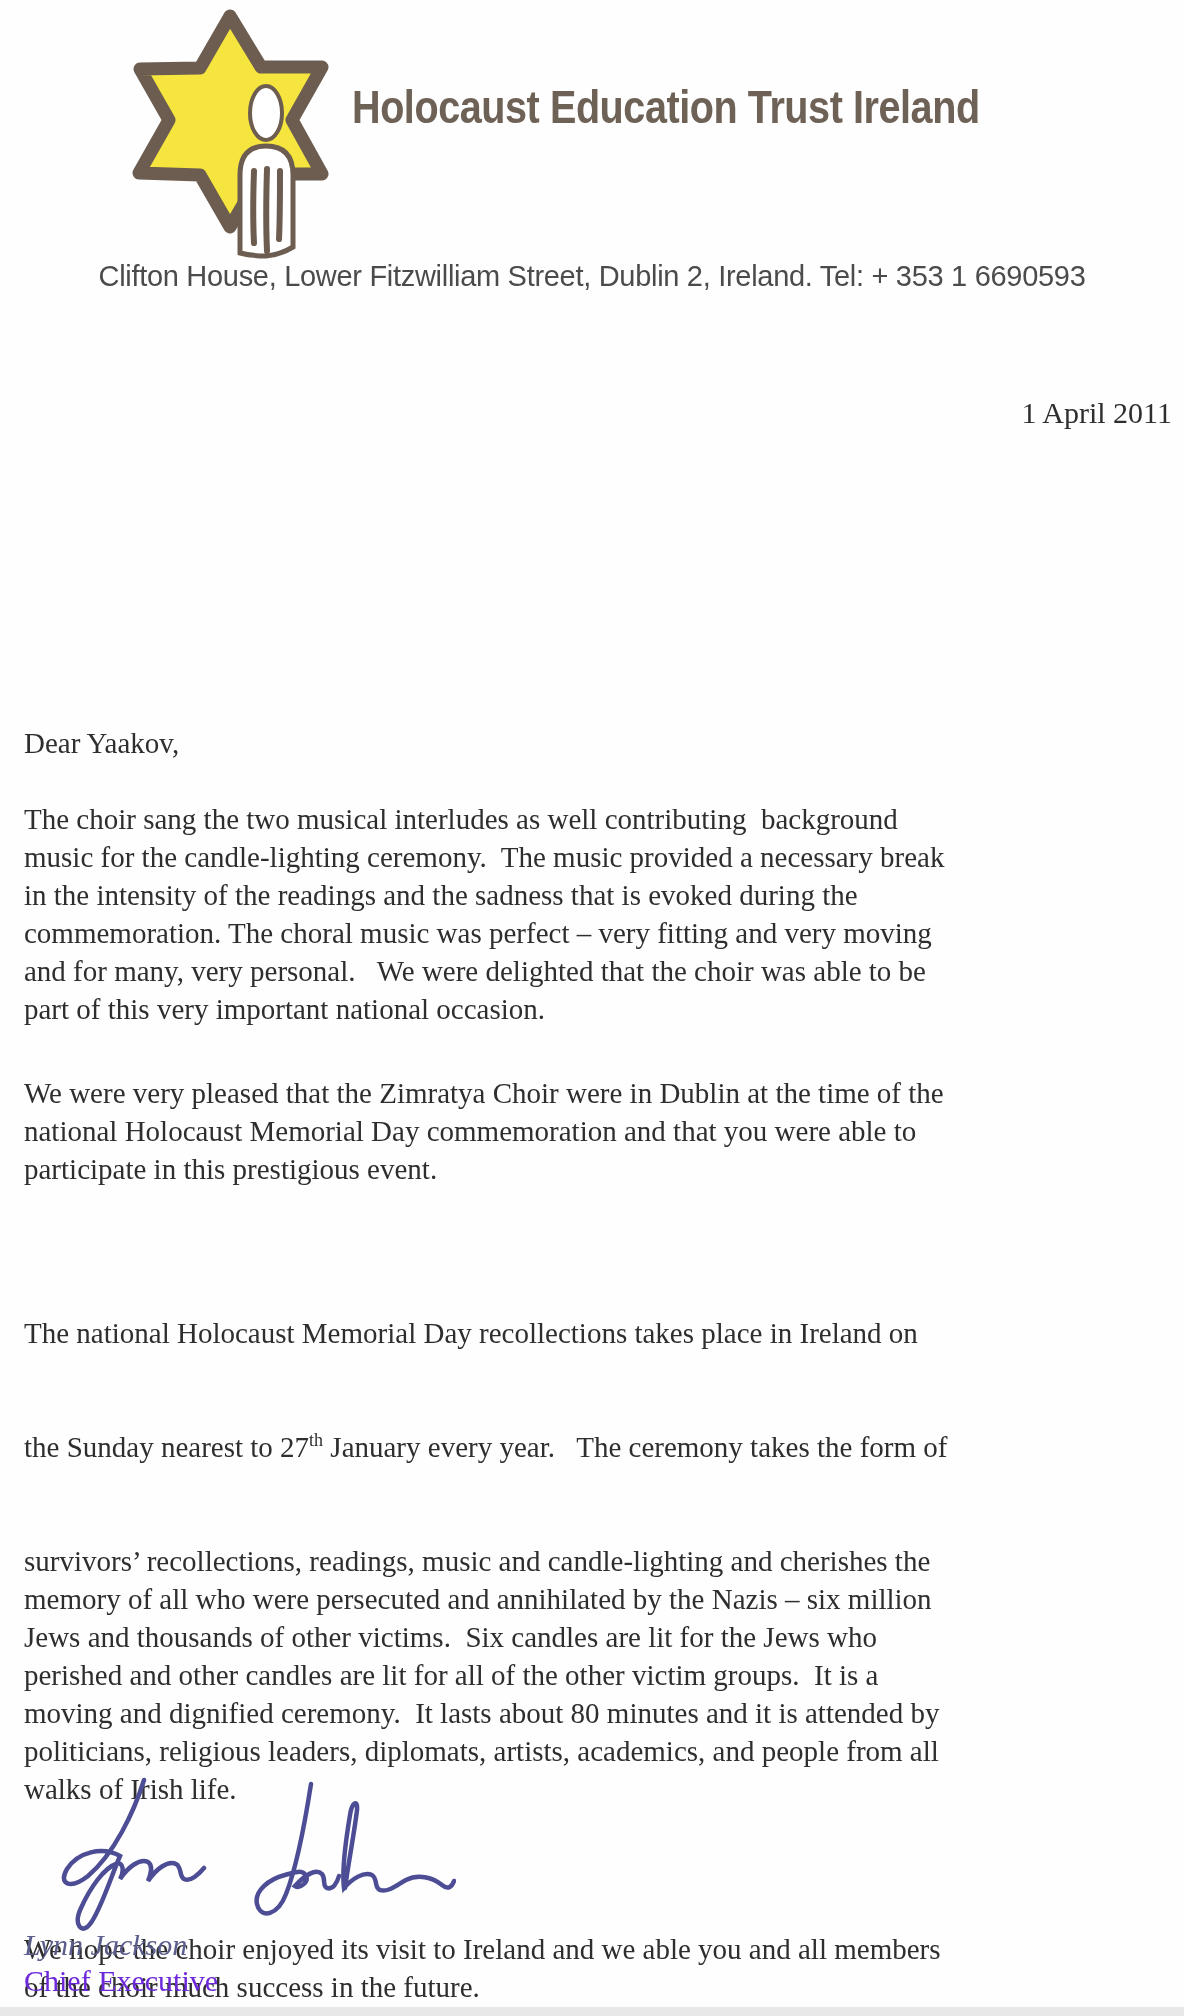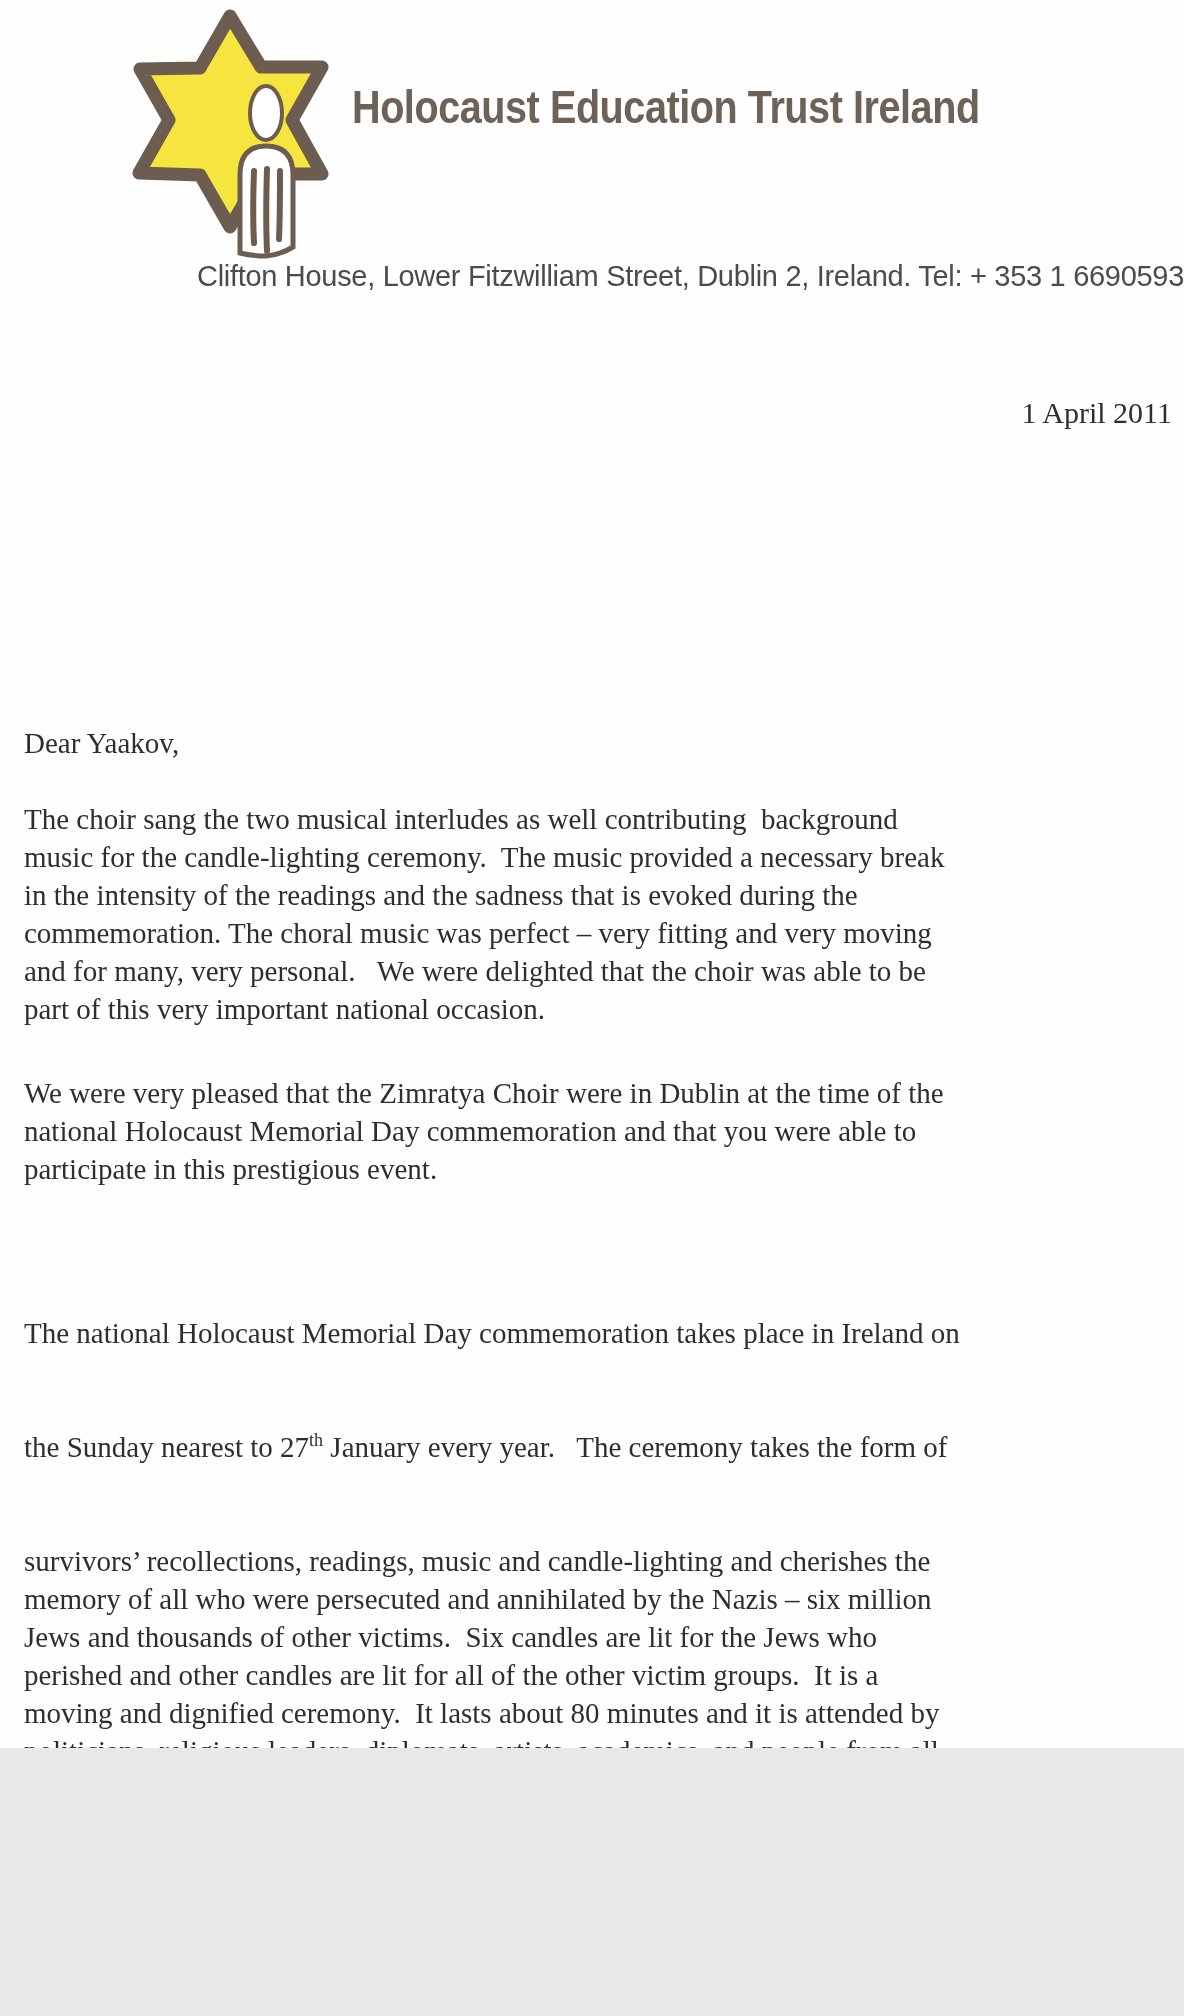--- a/index.html
+++ b/index.html
@@ -1,31 +1,31 @@
 <!DOCTYPE html>
 <html><head>
 <meta charset="utf-8">
 <style>
   html,body { margin:0; padding:0; background:#e8e8e8; }
   .page {
-    position:relative; width:1184px; height:1748px;
+    position:relative; width:1184px; height:2007px;
     background:#fefefe; overflow:hidden; margin:0 auto;
     font-family:"Liberation Serif", serif; color:#2e2e2e;
   }
 
   
   .logo { position:absolute; left:112px; top:8px; width:240px; height:252px; }
   .org-title {
     position:absolute; left:352px; top:80px;
     font-family:"Liberation Sans", sans-serif; font-weight:bold;
     font-size:46px; color:#6e6156; letter-spacing:-0.5px;
     transform:scaleX(0.86); transform-origin:left center; white-space:nowrap;
   }
   .address-line {
-    position:absolute; left:0; top:260px; width:1184px; text-align:right;
+    position:absolute; left:0; top:260px; width:1184px; text-align:center;
     font-family:"Liberation Sans", sans-serif; font-size:29px; color:#4b4b4b;
     white-space:nowrap; letter-spacing:-0.3px;
   }
   .email-line {
     position:absolute; left:0; top:302px; width:1184px; text-align:center;
     font-family:"Liberation Sans", sans-serif; font-size:29px; color:#4b4b4b;
     letter-spacing:-0.3px;
   }
 
   
@@ -89,21 +89,21 @@
 in the intensity of the readings and the sadness that is evoked during the
 commemoration. The choral music was perfect – very fitting and very moving
 and for many, very personal.   We were delighted that the choir was able to be
 part of this very important national occasion.</p>
 
     <p class="para p1">We were very pleased that the Zimratya Choir were in Dublin at the time of the
 national Holocaust Memorial Day commemoration and that you were able to
 participate in this prestigious event.</p>
 
     <p class="para p3">
-      <span class="pre">The national Holocaust Memorial Day commemoration takes place in Ireland on</span>
+      <span class="pre">The national Holocaust Memorial Day recollections takes place in Ireland on</span>
       <span class="mid-line"><span>the Sunday nearest to 27</span><sup>th</sup><span> January every year.   The ceremony takes the form of</span></span>
       <span class="pre">survivors’ recollections, readings, music and candle-lighting and cherishes the
 memory of all who were persecuted and annihilated by the Nazis – six million
 Jews and thousands of other victims.  Six candles are lit for the Jews who
 perished and other candles are lit for all of the other victim groups.  It is a
 moving and dignified ceremony.  It lasts about 80 minutes and it is attended by
 politicians, religious leaders, diplomats, artists, academics, and people from all
 walks of Irish life.</span>
     </p>
 

